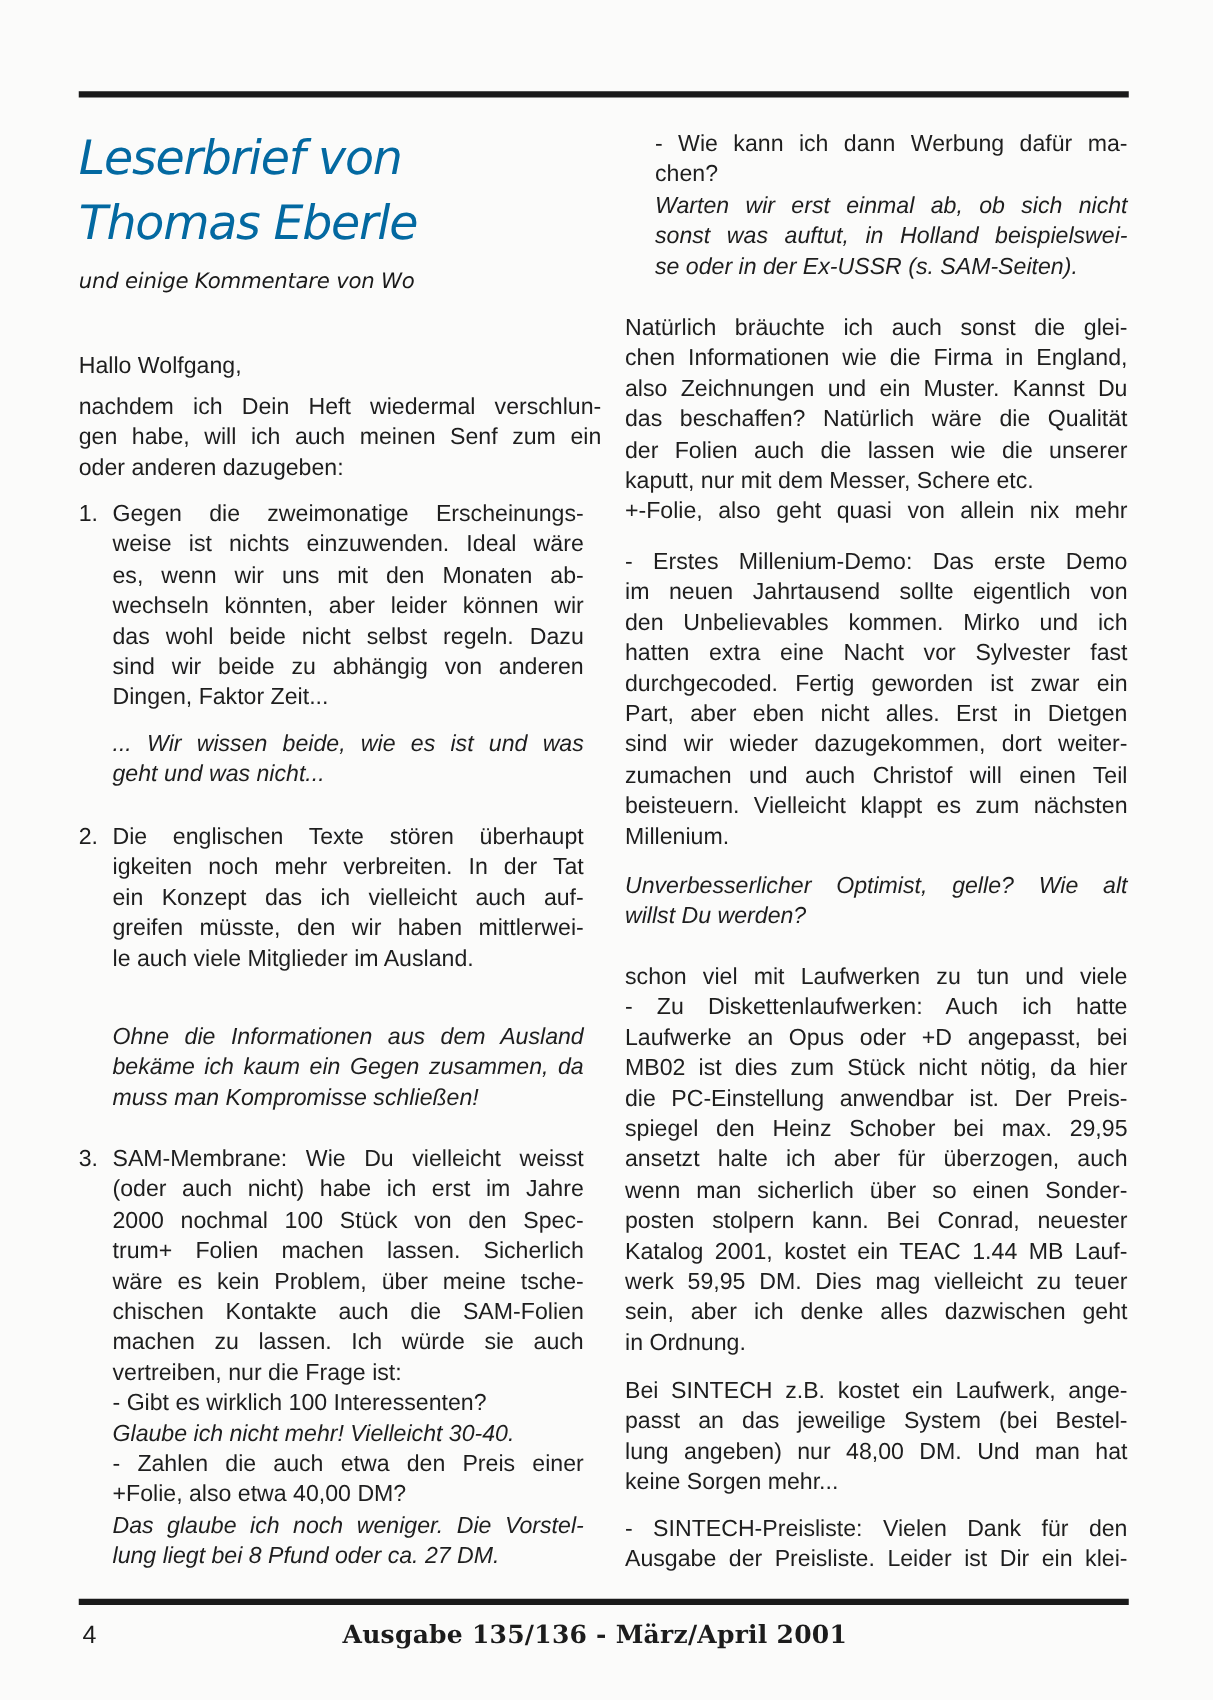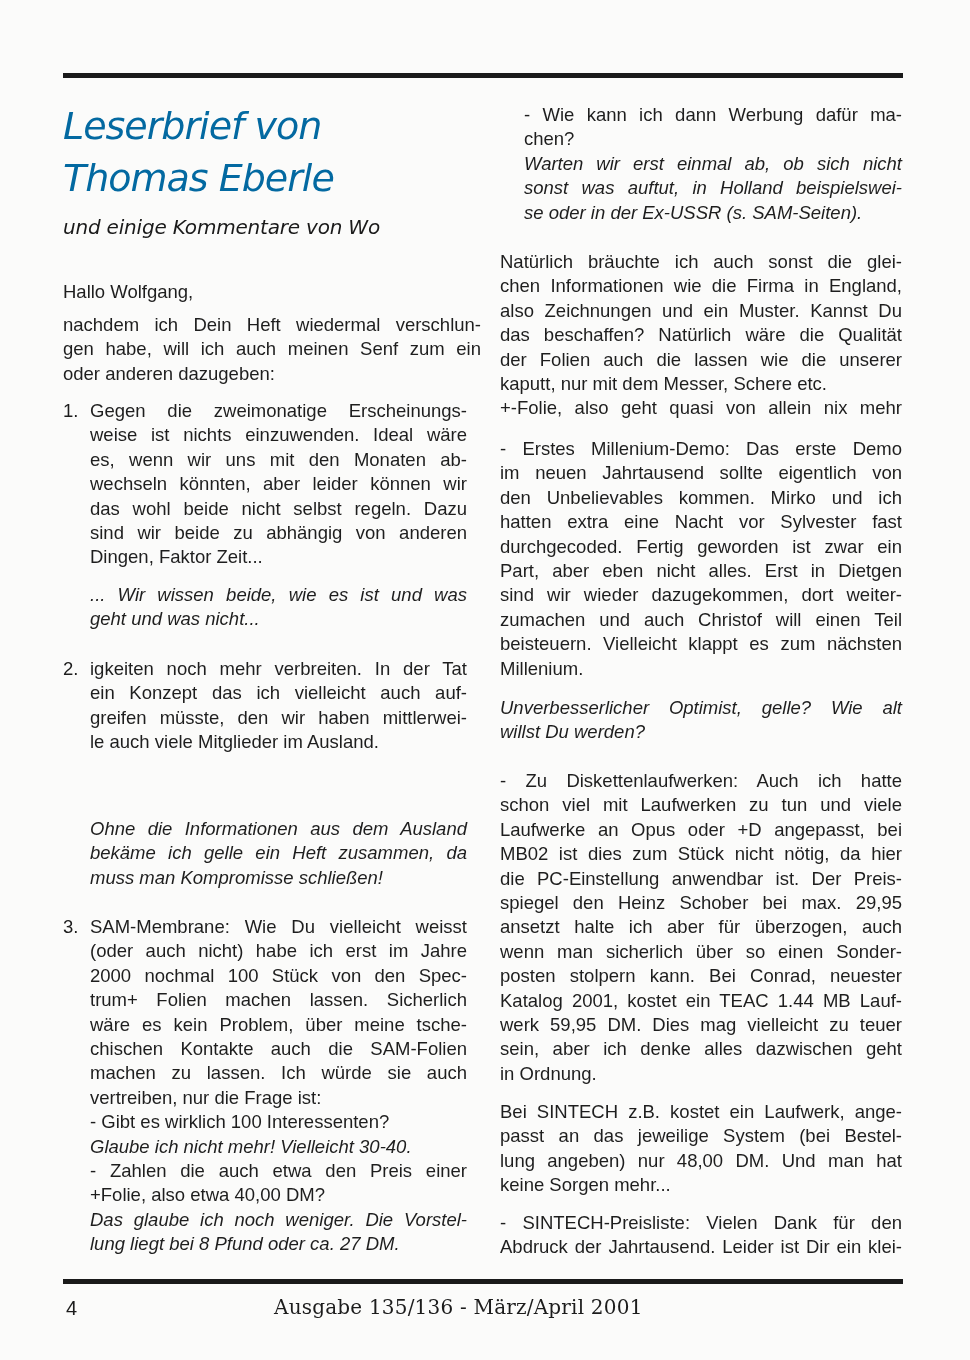--- a/index.html
+++ b/index.html
@@ -12,31 +12,31 @@
   .rule.top { top: 73px; }
   .rule.bottom { top: 1279px; }
   .title {
     position: absolute; left: 63px; top: 100px; width: 420px;
     font-family: "DejaVu Sans", sans-serif; font-style: italic; font-weight: normal;
     font-size: 38px; line-height: 52px; letter-spacing: -1px; color: #0369a1;
   }
   .subtitle {
     position: absolute; left: 63px; top: 215px;
     font-family: "DejaVu Sans", sans-serif; font-style: italic;
-    font-size: 20px; letter-spacing: -0.2px; color: #1a1a1a;
+    font-size: 17px; letter-spacing: -0.2px; color: #1a1a1a;
   }
   .block { position: absolute; font-size: 18.5px; line-height: 24.4px; color: #1e1e1e; }
   .block .ln { display: block; white-space: nowrap; text-align: justify; text-align-last: justify; }
   .block .ln.last { text-align-last: left; }
   .it { font-style: italic; }
   .num { position: absolute; font-size: 18.5px; line-height: 24.4px; }
   .footer-page { position: absolute; left: 66px; top: 1297px; font-size: 20px; }
   .footer-issue {
     position: absolute; left: 274px; top: 1295px;
-    font-family: "DejaVu Serif", serif; font-weight: normal; font-size: 20px; letter-spacing: 0.2px;
+    font-family: "DejaVu Serif", serif; font-weight: bold; font-size: 20px; letter-spacing: 0.2px;
   }
 </style>
 </head>
 <body>
 
 <div class="rule top"></div>
 
 <div class="title">
   <div>Leserbrief von</div>
   <div>Thomas Eberle</div>
@@ -63,28 +63,29 @@
   <span class="ln">sind wir beide zu abhängig von anderen</span>
   <span class="ln last">Dingen, Faktor Zeit...</span>
 </div>
 <div class="block it" style="left:90px; top:583px; width:377px;">
   <span class="ln">... Wir wissen beide, wie es ist und was</span>
   <span class="ln last">geht und was nicht...</span>
 </div>
 
 <div class="num" style="left:63px; top:657px;">2.</div>
 <div class="block" style="left:90px; top:657px; width:377px;">
+  <span class="ln">Die englischen Texte stören überhaupt</span>
   <span class="ln">igkeiten noch mehr verbreiten. In der Tat</span>
   <span class="ln">ein Konzept das ich vielleicht auch auf-</span>
   <span class="ln">greifen müsste, den wir haben mittlerwei-</span>
   <span class="ln last">le auch viele Mitglieder im Ausland.</span>
 </div>
 <div class="block it" style="left:90px; top:817px; width:377px;">
   <span class="ln">Ohne die Informationen aus dem Ausland</span>
-  <span class="ln">bekäme ich gelle ein Heft zusammen, da</span>
+  <span class="ln">bekäme ich kaum ein Gegen zusammen, da</span>
   <span class="ln last">muss man Kompromisse schließen!</span>
 </div>
 
 <div class="num" style="left:63px; top:915px;">3.</div>
 <div class="block" style="left:90px; top:915px; width:377px;">
   <span class="ln">SAM-Membrane: Wie Du vielleicht weisst</span>
   <span class="ln">(oder auch nicht) habe ich erst im Jahre</span>
   <span class="ln">2000 nochmal 100 Stück von den Spec-</span>
   <span class="ln">trum+ Folien machen lassen. Sicherlich</span>
   <span class="ln">wäre es kein Problem, über meine tsche-</span>
@@ -129,22 +130,22 @@
   <span class="ln">beisteuern. Vielleicht klappt es zum nächsten</span>
   <span class="ln last">Millenium.</span>
 </div>
 
 <div class="block it" style="left:500px; top:696px; width:402px;">
   <span class="ln">Unverbesserlicher Optimist, gelle? Wie alt</span>
   <span class="ln last">willst Du werden?</span>
 </div>
 
 <div class="block" style="left:500px; top:769px; width:402px;">
+  <span class="ln">schon viel mit Laufwerken zu tun und viele</span>
   <span class="ln">- Zu Diskettenlaufwerken: Auch ich hatte</span>
-  <span class="ln">schon viel mit Laufwerken zu tun und viele</span>
   <span class="ln">Laufwerke an Opus oder +D angepasst, bei</span>
   <span class="ln">MB02 ist dies zum Stück nicht nötig, da hier</span>
   <span class="ln">die PC-Einstellung anwendbar ist. Der Preis-</span>
   <span class="ln">spiegel den Heinz Schober bei max. 29,95</span>
   <span class="ln">ansetzt halte ich aber für überzogen, auch</span>
   <span class="ln">wenn man sicherlich über so einen Sonder-</span>
   <span class="ln">posten stolpern kann. Bei Conrad, neuester</span>
   <span class="ln">Katalog 2001, kostet ein TEAC 1.44 MB Lauf-</span>
   <span class="ln">werk 59,95 DM. Dies mag vielleicht zu teuer</span>
   <span class="ln">sein, aber ich denke alles dazwischen geht</span>
@@ -153,18 +154,18 @@
 
 <div class="block" style="left:500px; top:1100px; width:402px;">
   <span class="ln">Bei SINTECH z.B. kostet ein Laufwerk, ange-</span>
   <span class="ln">passt an das jeweilige System (bei Bestel-</span>
   <span class="ln">lung angeben) nur 48,00 DM. Und man hat</span>
   <span class="ln last">keine Sorgen mehr...</span>
 </div>
 
 <div class="block" style="left:500px; top:1211px; width:402px;">
   <span class="ln">- SINTECH-Preisliste: Vielen Dank für den</span>
-  <span class="ln">Abdruck der Jahrtausend. Leider ist Dir ein klei-</span>
+  <span class="ln">Ausgabe der Preisliste. Leider ist Dir ein klei-</span>
 </div>
 
 <div class="rule bottom"></div>
 <div class="footer-page">4</div>
 <div class="footer-issue">Ausgabe 135/136 - März/April 2001</div>
 
 </body></html>

